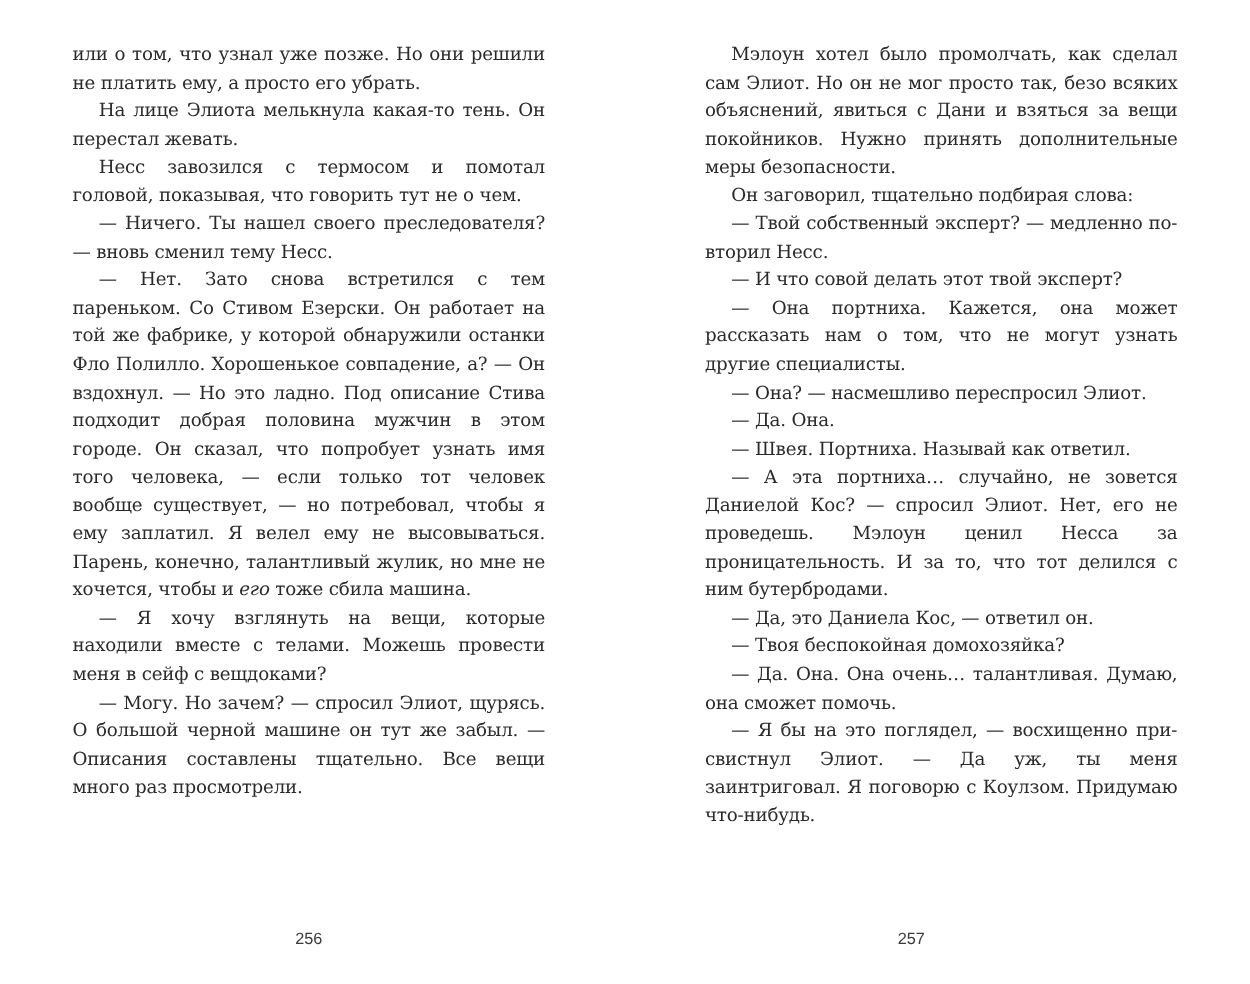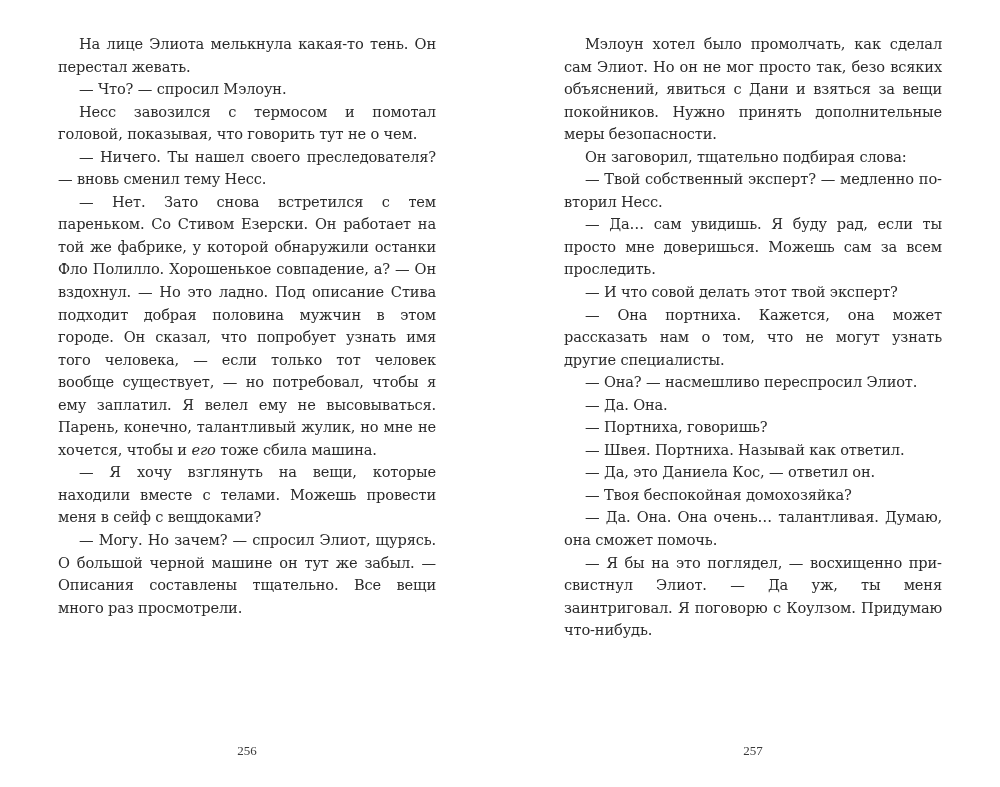--- a/index.html
+++ b/index.html
@@ -9,49 +9,48 @@
     font-family: "DejaVu Serif", "Liberation Serif", serif;
     font-size: 14.6px; line-height: 22.55px; color: #2a2a2a;
   }
   #page-left { left: 58px; }
   #page-right { left: 564px; }
   .para { margin: 0; text-align: justify; text-indent: 21px; hyphens: manual; letter-spacing: -0.15px; }
   .para.noindent { text-indent: 0; }
   .para em { font-style: italic; }
   .folio {
     position: absolute; top: 743px; width: 60px; text-align: center;
-    font-family: Liberation Serif, serif; font-size: 13px; color: #3a3a3a;
+    font-family: Liberation Sans, sans-serif; font-size: 13px; color: #3a3a3a;
   }
   #folio-left { left: 217px; }
-  #folio-right { left: 723px; text-align: center; }
+  #folio-right { left: 699px; text-align: center; }
 </style>
 </head>
 <body>
 
 <div id="page-left" class="page">
+  <p class="para noindent">или о том, что узнал уже позже. Но они решили не платить ему, а просто его убрать.</p>
   <p class="para">На лице Элиота мелькнула какая-то тень. Он пе­рестал жевать.</p>
-  <p class="para">— Что? — спросил Мэлоун.</p>
   <p class="para">Несс завозился с термосом и помотал головой, по­казывая, что говорить тут не о чем.</p>
   <p class="para">— Ничего. Ты нашел своего преследователя? — вновь сменил тему Несс.</p>
   <p class="para"><span>— Нет. Зато снова встретился с тем пареньком. Со Стивом Езерски. Он работает на той же фабрике, у которой обнаружили останки Фло Полилло. Хоро­шенькое совпадение, а? — Он вздохнул. — Но это ладно. Под описание Стива подходит добрая поло­вина мужчин в этом городе. Он сказал, что попробует узнать имя того человека, — если только тот человек вообще существует, — но потребовал, чтобы я ему заплатил. Я велел ему не высовываться. Парень, ко­нечно, талантливый жулик, но мне не хочется, чтобы и </span><em>его</em><span> тоже сбила машина.</span></p>
   <p class="para">— Я хочу взглянуть на вещи, которые находили вместе с телами. Можешь провести меня в сейф с вещдоками?</p>
   <p class="para">— Могу. Но зачем? — спросил Элиот, щурясь. О большой черной машине он тут же забыл. — Опи­сания составлены тщательно. Все вещи много раз просмотрели.</p>
 </div>
 <div id="folio-left" class="folio">256</div>
 
 <div id="page-right" class="page">
   <p class="para">Мэлоун хотел было промолчать, как сделал сам Элиот. Но он не мог просто так, безо всяких объяс­нений, явиться с Дани и взяться за вещи покойников. Нужно принять дополнительные меры безопасности.</p>
   <p class="para">Он заговорил, тщательно подбирая слова:</p>
   <p class="para">— Твой собственный эксперт? — медленно по­вторил Несс.</p>
-  <p class="para">— Да… сам увидишь. Я буду рад, если ты просто мне доверишься. Можешь сам за всем проследить.</p>
   <p class="para">— И что совой делать этот твой эксперт?</p>
   <p class="para">— Она портниха. Кажется, она может рассказать нам о том, что не могут узнать другие специалисты.</p>
   <p class="para">— Она? — насмешливо переспросил Элиот.</p>
   <p class="para">— Да. Она.</p>
-  <p class="para">— Портниха, говоришь?</p>
   <p class="para">— Швея. Портниха. Называй как ответил.</p>
+  <p class="para">— А эта портниха… случайно, не зовется Даниe­лой Кос? — спросил Элиот. Нет, его не проведешь. Мэлоун ценил Несса за проницательность. И за то, что тот делился с ним бутербродами.</p>
   <p class="para">— Да, это Даниела Кос, — ответил он.</p>
   <p class="para">— Твоя беспокойная домохозяйка?</p>
   <p class="para">— Да. Она. Она очень… талантливая. Думаю, она сможет помочь.</p>
   <p class="para">— Я бы на это поглядел, — восхищенно при­свистнул Элиот. — Да уж, ты меня заинтриговал. Я поговорю с Коулзом. Придумаю что-нибудь.</p>
 
 </div>
 <div id="folio-right" class="folio">257</div>
 
 </body></html>

